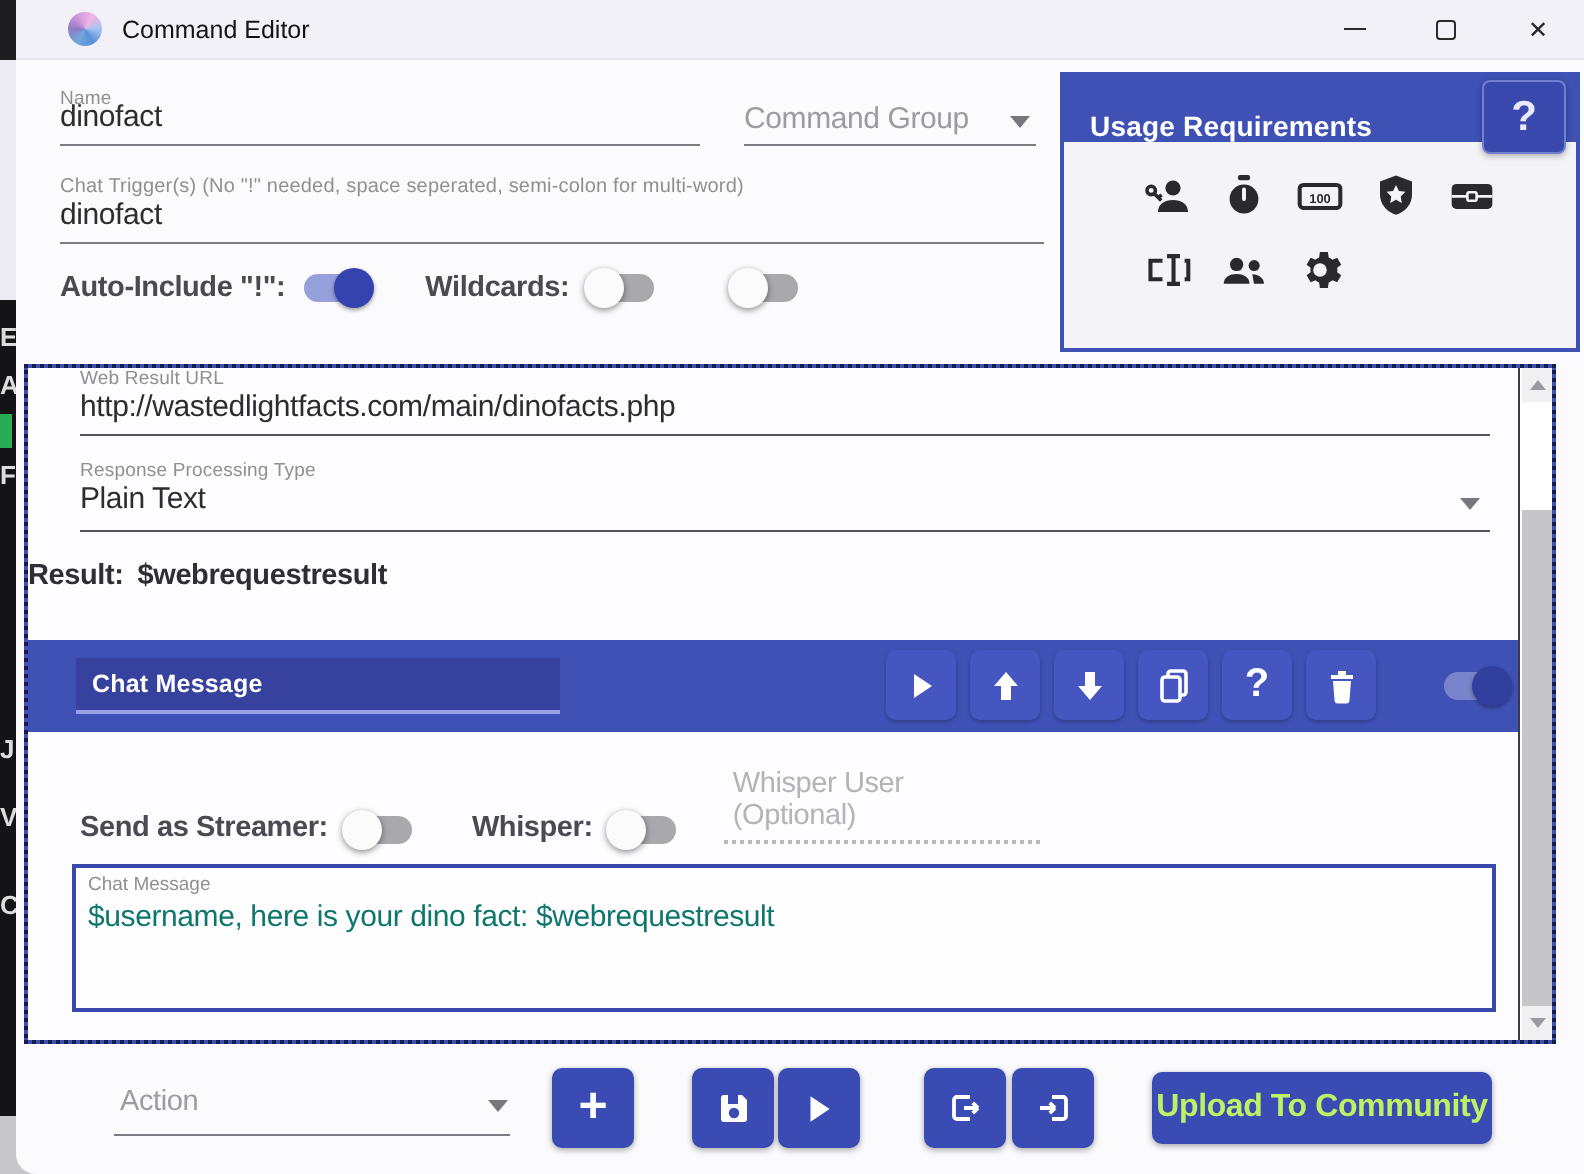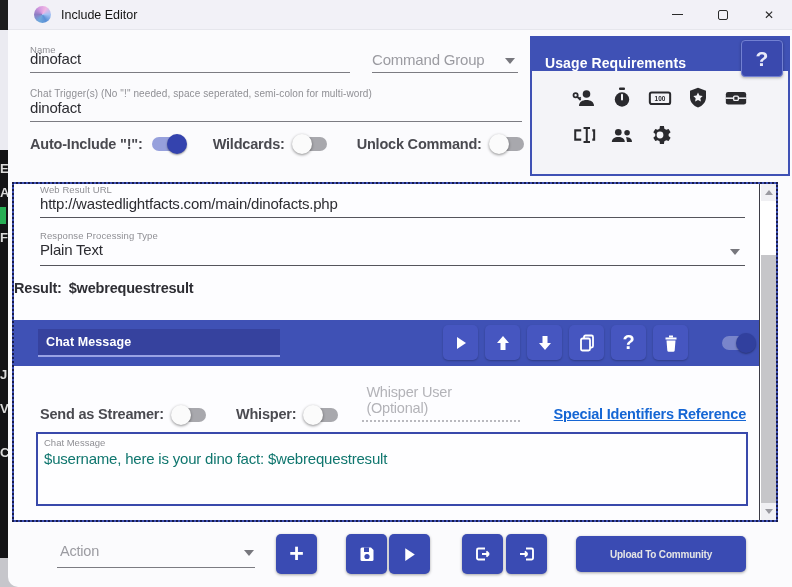--- a/index.html
+++ b/index.html
@@ -112,21 +112,21 @@
   .ps-arrow.up   { border-bottom:5px solid #9a9aa0; }
   .ps-arrow.down { border-top:5px solid #9a9aa0; }
   .ps-thumb { position:absolute; left:1px; right:0; top:71px; height:252px; background:#c6c6c9; }
 
   
   .footer-btn { position:absolute; width:41px; height:40px; background:#3a4bb3; border-radius:5px;
                 display:flex; align-items:center; justify-content:center;
                 box-shadow:0 1px 3px rgba(0,0,0,.35); }
   .plus-glyph { color:#fff; font-size:25px; font-weight:bold; line-height:1; margin-top:-2px; }
   .upload-btn { position:absolute; left:576px; top:536px; width:170px; height:36px; background:#3a4bb3;
-                border-radius:5px; color:#e5e5e5; font-size:10px; font-weight:bold; letter-spacing:-.2px;
+                border-radius:5px; color:#bef264; font-size:16px; font-weight:bold; letter-spacing:-.2px;
                 display:flex; align-items:center; justify-content:center; box-shadow:0 1px 3px rgba(0,0,0,.35); }
 </style>
 </head>
 <body>
 
 <div class="stage">
 
   <div class="corner-bg"></div>
   <div class="edge-strip">
     <div class="seg seg-top"></div>
@@ -140,21 +140,21 @@
       <span class="bg-letter" style="top:251px">V</span>
       <span class="bg-letter" style="top:295px">C</span>
     </div>
     <div class="seg seg-bottom"></div>
   </div>
 
   <div class="dialog-bg"></div>
 
   <div class="titlebar">
     <div class="app-icon"></div>
-    <div class="title-text">Include Editor</div>
+    <div class="title-text">Command Editor</div>
     <div class="win-controls">
       <div class="win-btn">
           <span class="glyph-min"></span>
         </div>
       <div class="win-btn">
           <span class="glyph-max"></span>
         </div>
       <div class="win-btn">
           <span class="glyph-close">✕</span>
         </div>
@@ -245,21 +245,20 @@
     <span class="tog-label">Auto-Include "!":</span>
     <span class="toggle tog-on">
         <span class="knob"></span>
       </span>
     <span class="gap28"></span>
     <span class="tog-label">Wildcards:</span>
     <span class="toggle tog-off">
         <span class="knob"></span>
       </span>
     <span class="gap30"></span>
-    <span class="tog-label">Unlock Command:</span>
     <span class="toggle tog-off">
         <span class="knob"></span>
       </span>
   </div>
 
   <div class="panel">
     <div class="panel-ants"></div>
 
     <div class="pscroll">
       <div class="ps-btn ps-up">
@@ -330,21 +329,20 @@
     <span class="toggle tog-off">
         <span class="knob"></span>
       </span>
     <span class="gap30"></span>
     <span class="tog-label">Whisper:</span>
     <span class="toggle tog-off">
         <span class="knob"></span>
       </span>
     <span class="gap24"></span>
     <span class="whisper-user">Whisper User (Optional)</span>
-    <a class="ref-link">Special Identifiers Reference</a>
   </div>
 
   <div class="msg-box">
     <div class="msg-lbl">Chat Message</div>
     <div class="msg-val">$username, here is your dino fact: $webrequestresult</div>
   </div>
 
   <div class="val ghost" style="left:60px; top:543px; font-size:14.5px;">Action</div>
   <div class="dd-arrow" style="left:244px; top:550px;"></div>
   <div class="rule" style="left:57px; top:567px; width:198px;"></div>

